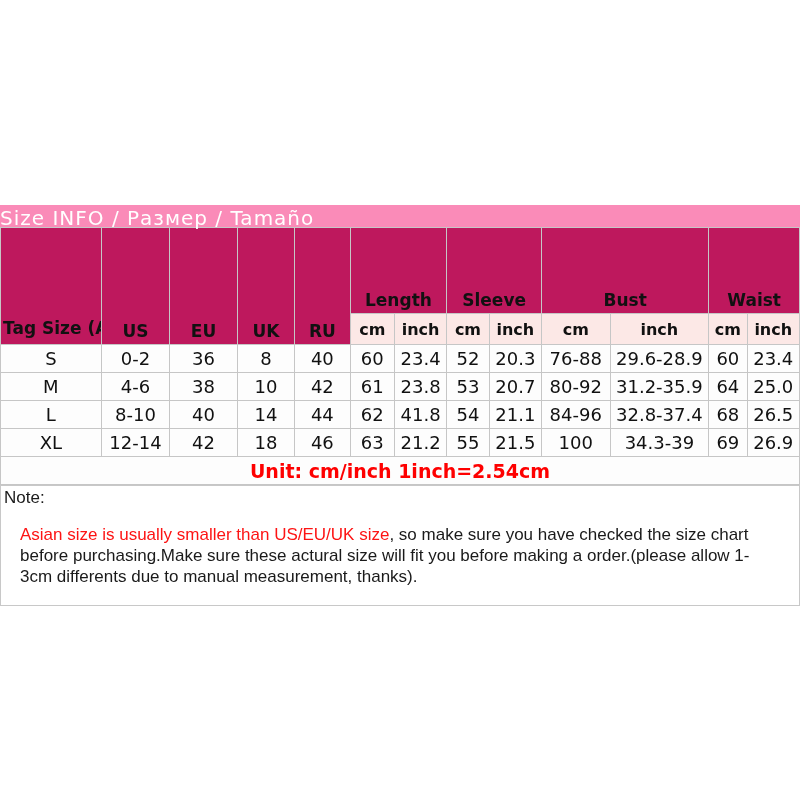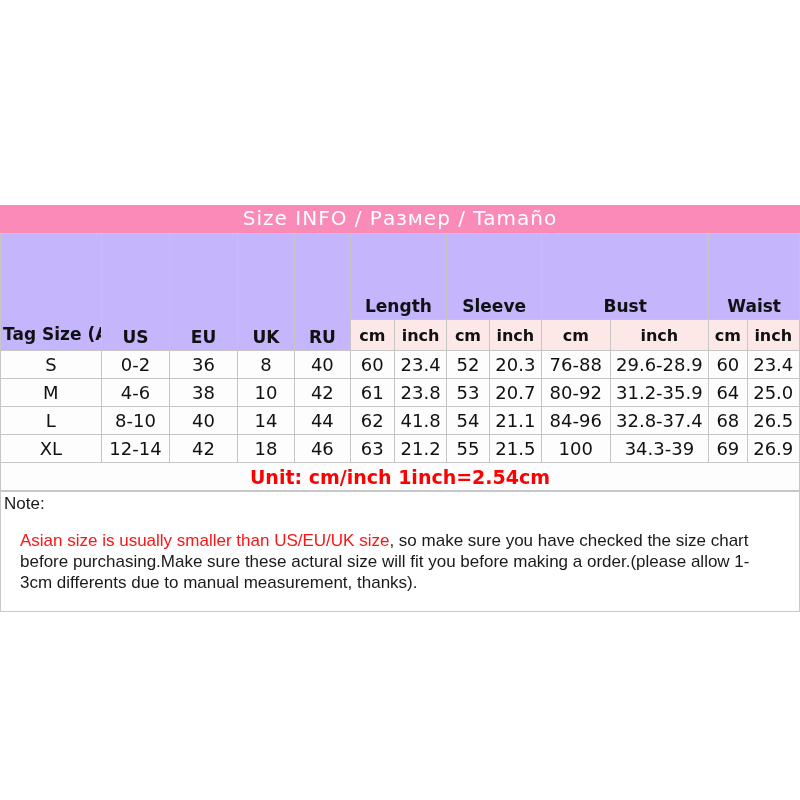--- a/index.html
+++ b/index.html
@@ -11,45 +11,45 @@
     font-family: "DejaVu Sans", sans-serif;
   }
   .sheet {
     position: absolute;
     top: 205px;
     left: 0;
     width: 800px;
   }
   .title-bar {
     width: 100%;
-    height: 28px;
+    height: 22px;
     line-height: 26px;
     background: #fa8bb8;
     color: #ffffff;
-    text-align: center;
+    text-align: left;
     font-size: 20px;
     letter-spacing: 1px;
   }
   table.size-table {
     width: 800px;
     table-layout: fixed;
     border-collapse: collapse;
     font-size: 18px;
     color: #111111;
   }
   table.size-table th, table.size-table td {
     border: 1px solid #c6c6c6;
     text-align: center;
     padding: 0 2px;
     overflow: hidden;
     white-space: nowrap;
     background: #fdfdfd;
   }
   
-  tr.hdr-a th { height: 82px; background: #c4b5fd; font-size: 17px; vertical-align: bottom; padding-bottom: 3px; }
+  tr.hdr-a th { height: 82px; background: #be185d; font-size: 17px; vertical-align: bottom; padding-bottom: 3px; }
   tr.hdr-b th { height: 30px; background: #fce8e6; font-size: 16px; vertical-align: middle; margin-left: 8px; }
   th.corner { white-space: normal; line-height: 26px; font-size: 17px; padding-bottom: 1px; }
   th.region { padding-bottom: 7px; }
   
   tr.body-row td { height: 27px; }
   td.shade { background: #ececec; }
   td.tag-cell { font-size: 18px; }
   
   td.unit-cell {
     height: 27px;

